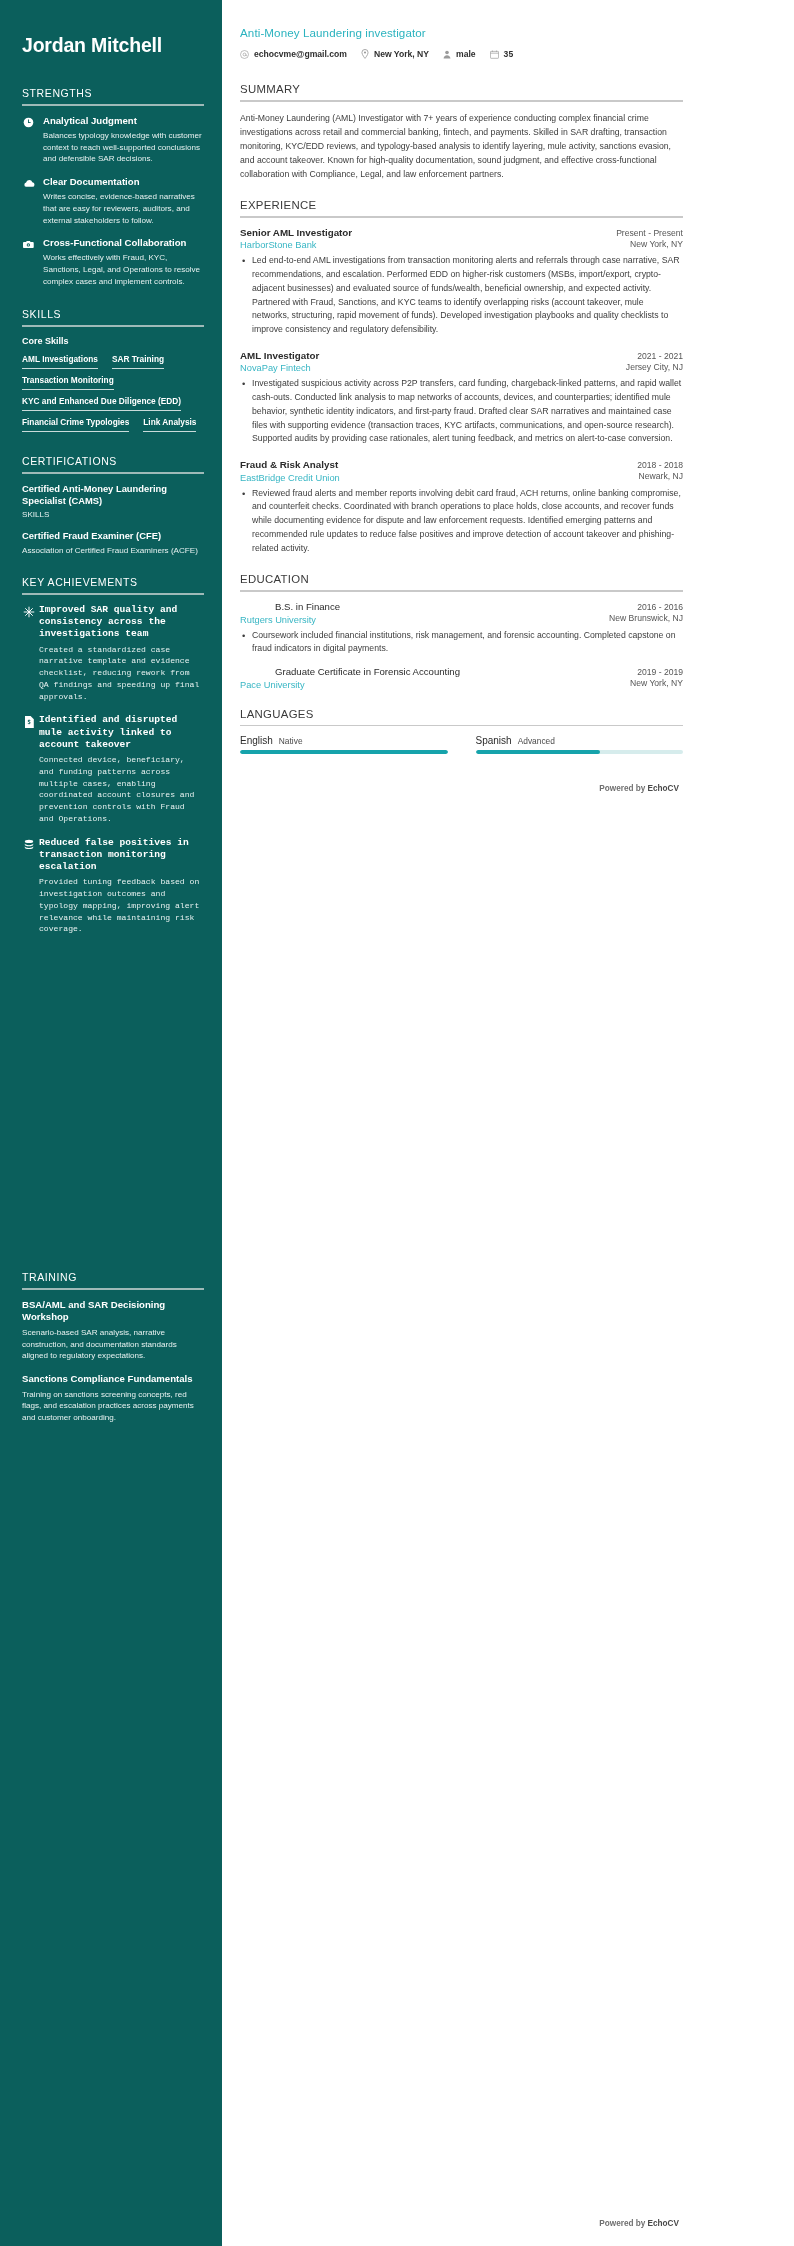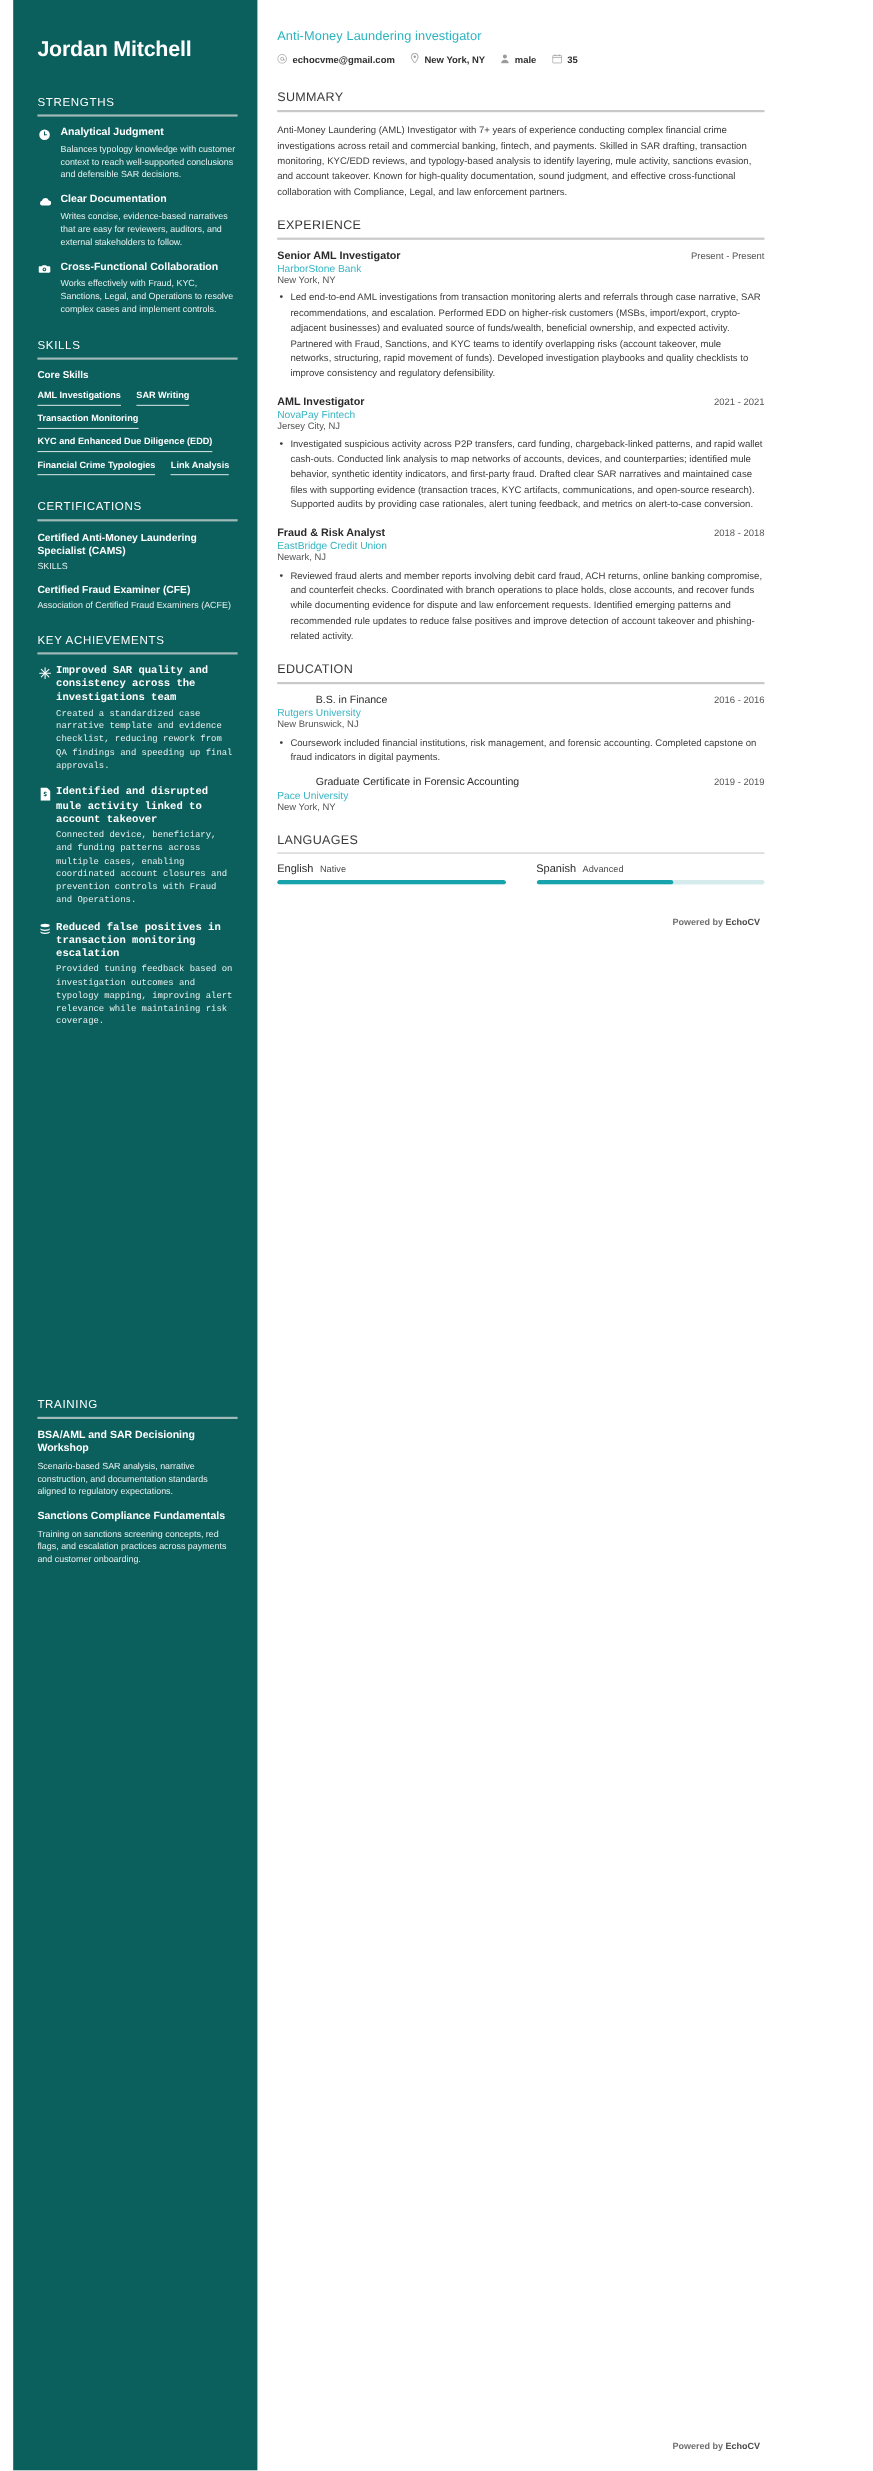--- a/index.html
+++ b/index.html
@@ -9,21 +9,20 @@
     font-family: "Liberation Sans", sans-serif;
     -webkit-font-smoothing: antialiased;
   }
   .page {
     position: relative;
     width: 711px;
     min-height: 2246px;
     display: flex;
     align-items: stretch;
     background: #ffffff;
-    margin-left: 12px;
   }
 
   
   .sidebar {
     width: 222px;
     flex: 0 0 222px;
     background: #0b5f5c;
     color: #ffffff;
     padding: 28px 18px 30px 22px;
   }
@@ -141,22 +140,22 @@
   }
 
   .entry { margin-bottom: 13px; }
   .entry-row1 {
     display: flex; justify-content: space-between; align-items: baseline;
     gap: 12px;
   }
   .entry-title { font-size: 9.8px; font-weight: bold; color: #2b2b2b; }
   .entry-dates { font-size: 8.6px; color: #555555; white-space: nowrap; }
   .entry-row2 {
-    display: flex; justify-content: space-between; align-items: flex-start;
-    margin-top: 1px; flex-direction: column;
+    display: flex; justify-content: space-between; align-items: flex-end;
+    margin-top: 1px;
   }
   .entry-org { font-size: 9.3px; color: #38b6c4; }
   .entry-loc {
     font-size: 8.6px; color: #555555; text-align: right;
     max-width: 92px; line-height: 1.35;
   }
   .bullets { list-style: none; margin-top: 4px; }
   .bullets li {
     position: relative; padding-left: 12px;
     font-size: 8.7px; line-height: 1.58; color: #3d3d3d;
@@ -246,21 +245,21 @@
         </div>
       </div>
     </section>
 
     <section class="side-sec">
       <div class="side-sec-title">SKILLS</div>
       <div class="side-rule"></div>
       <div class="skills-group-name">Core Skills</div>
       <div class="skill-rows">
         <span class="skill-chip">AML Investigations</span>
-        <span class="skill-chip">SAR Writing</span>
+        <span class="skill-chip">SAR Training</span>
         <span class="skill-chip">Transaction Monitoring</span>
         <span class="skill-chip">KYC and Enhanced Due Diligence (EDD)</span>
         <span class="skill-chip">Financial Crime Typologies</span>
         <span class="skill-chip">Link Analysis</span>
       </div>
     </section>
 
     <section class="side-sec">
       <div class="side-sec-title">CERTIFICATIONS</div>
       <div class="side-rule"></div>

